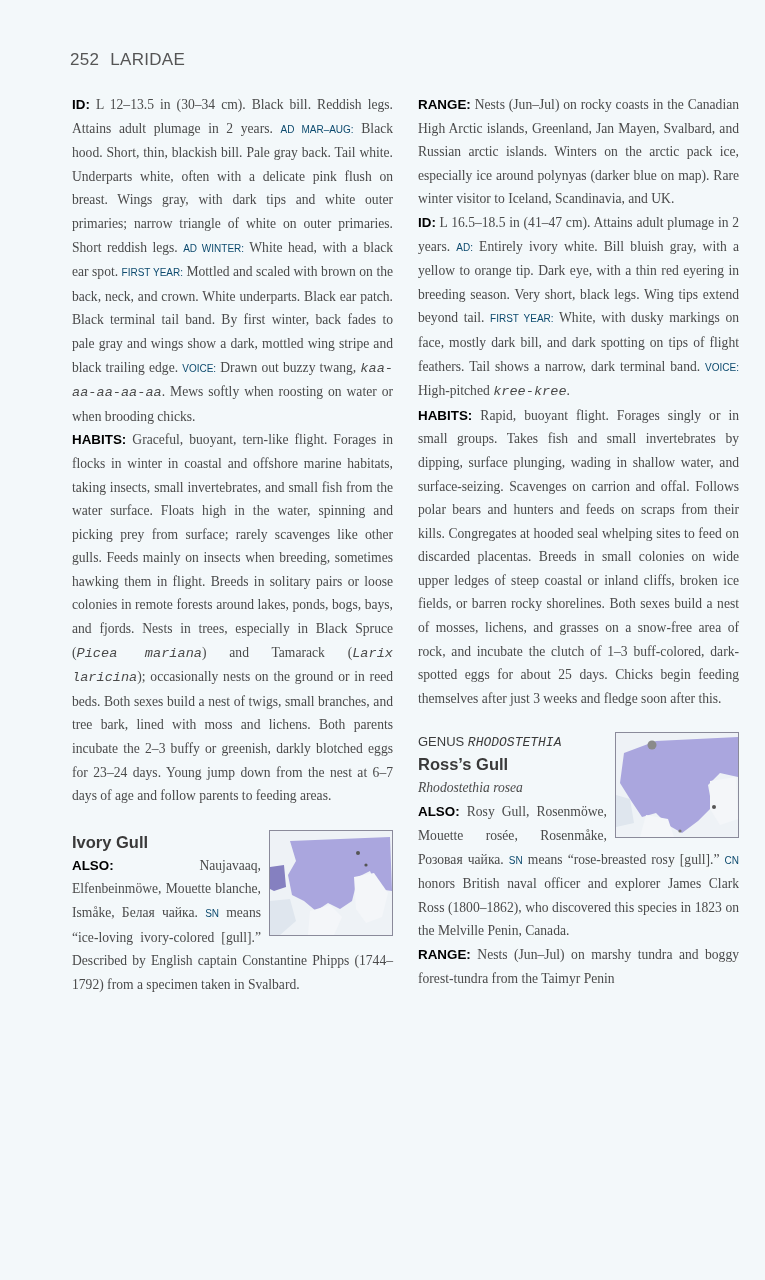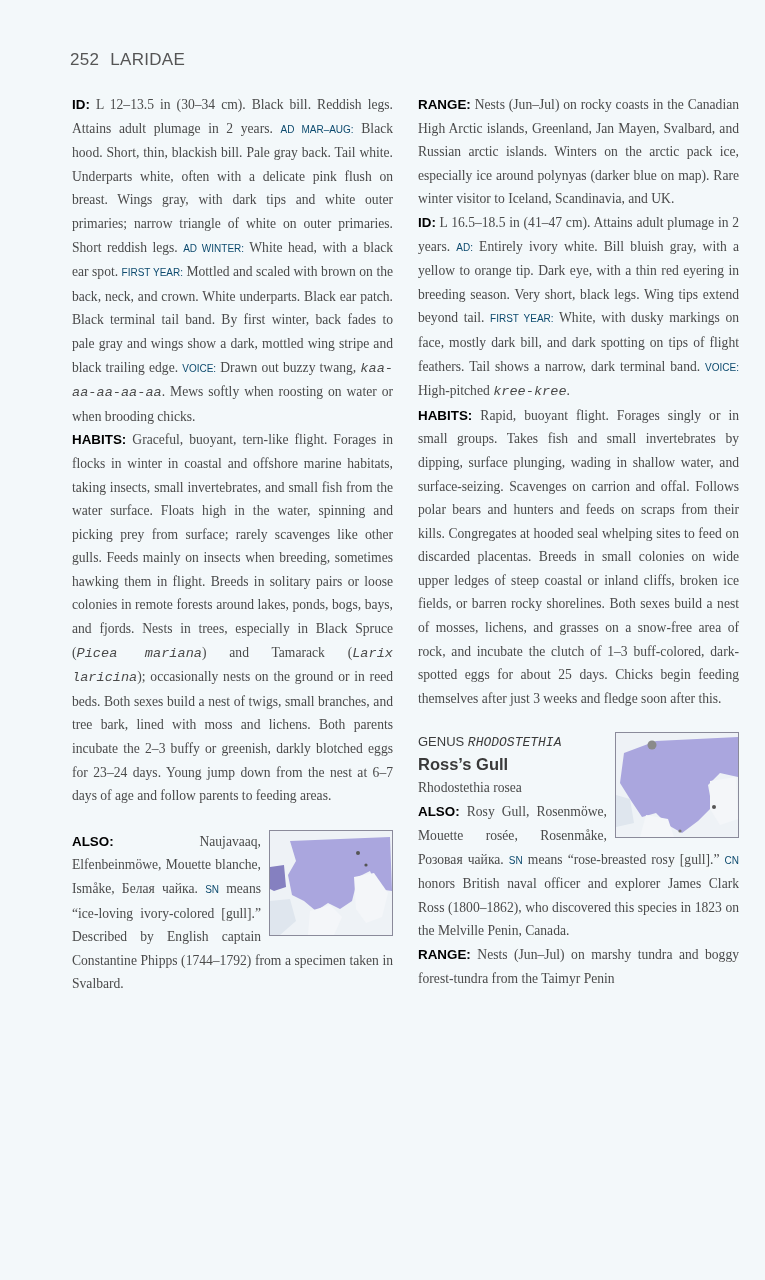--- a/index.html
+++ b/index.html
@@ -36,21 +36,21 @@
   .genus-block { margin-top: 22px; }
   .genus {
     font-family: "Liberation Sans", "DejaVu Sans", sans-serif;
     font-size: 13px; color: #3b3b3b; line-height: 19px;
   }
   .genus i { font-style: italic; }
   .common {
     font-family: "Liberation Sans", "DejaVu Sans", sans-serif;
     font-weight: bold; font-size: 16.5px; color: #3a3a3a; line-height: 24px;
   }
-  .sci { line-height: 24px; }
+  .sci { font-style: italic; line-height: 24px; }
   .map {
     float: right; width: 122px; height: 104px; margin: 0 0 4px 8px;
     border: 1px solid #8a8a9a; background: #eef2f6; position: relative; overflow: hidden;
   }
   .map svg { display: block; width: 100%; height: 100%; }
 </style>
 </head>
 <body>
 
 <div class="running-head">
@@ -70,20 +70,21 @@
         <rect x="0" y="0" width="122" height="104" fill="#eef2f6"></rect>
         <path d="M20 10 L120 6 L122 60 L108 58 L100 40 L88 46 L82 70 L70 78 L58 72 L46 80 L34 70 L22 64 L18 44 L26 30 Z" fill="#aaa6de"></path>
         <path d="M0 36 L14 34 L16 56 L4 60 L0 58 Z" fill="#8580c0"></path>
         <path d="M84 46 L104 42 L118 62 L112 86 L96 92 L86 78 Z" fill="#f4f6f9"></path>
         <path d="M40 80 L60 74 L72 86 L64 104 L38 104 Z" fill="#f4f6f9"></path>
         <path d="M0 70 L20 68 L26 90 L10 104 L0 104 Z" fill="#dfe6ee"></path>
         <circle cx="88" cy="22" r="2" fill="#555"></circle>
         <circle cx="96" cy="34" r="1.6" fill="#555"></circle>
       </svg>
     </div>
+    <div class="common">Ivory Gull</div>
     <p><span class="lbl">ALSO:</span><span> Naujavaaq, Elfenbeinmöwe, Mouette blanche, Ismåke, Белая чайка. </span><span class="sc">SN</span><span> means “ice-loving ivory-colored [gull].” Described by English captain Constantine Phipps (1744–1792) from a specimen taken in Svalbard.</span></p>
   </div>
 </div>
 
 <div class="col right">
   <p><span class="lbl">RANGE:</span><span> Nests (Jun–Jul) on rocky coasts in the Canadian High Arctic islands, Greenland, Jan Mayen, Svalbard, and Russian arctic islands. Winters on the arctic pack ice, especially ice around polynyas (darker blue on map). Rare winter visitor to Iceland, Scandinavia, and UK.</span></p>
 
   <p><span class="lbl">ID:</span><span> L 16.5–18.5 in (41–47 cm). Attains adult plumage in 2 years. </span><span class="sc">AD:</span><span> Entirely ivory white. Bill bluish gray, with a yellow to orange tip. Dark eye, with a thin red eyering in breeding season. Very short, black legs. Wing tips extend beyond tail. </span><span class="sc">FIRST YEAR:</span><span> White, with dusky markings on face, mostly dark bill, and dark spotting on tips of flight feathers. Tail shows a narrow, dark terminal band. </span><span class="sc">VOICE:</span><span> High-pitched </span><i>kree-kree</i><span>.</span></p>
 
   <p><span class="lbl">HABITS:</span><span> Rapid, buoyant flight. Forages singly or in small groups. Takes fish and small invertebrates by dipping, surface plunging, wading in shallow water, and surface-seizing. Scavenges on carrion and offal. Follows polar bears and hunters and feeds on scraps from their kills. Congregates at hooded seal whelping sites to feed on discarded placentas. Breeds in small colonies on wide upper ledges of steep coastal or inland cliffs, broken ice fields, or barren rocky shorelines. Both sexes build a nest of mosses, lichens, and grasses on a snow-free area of rock, and incubate the clutch of 1–3 buff-colored, dark-spotted eggs for about 25 days. Chicks begin feeding themselves after just 3 weeks and fledge soon after this.</span></p>

